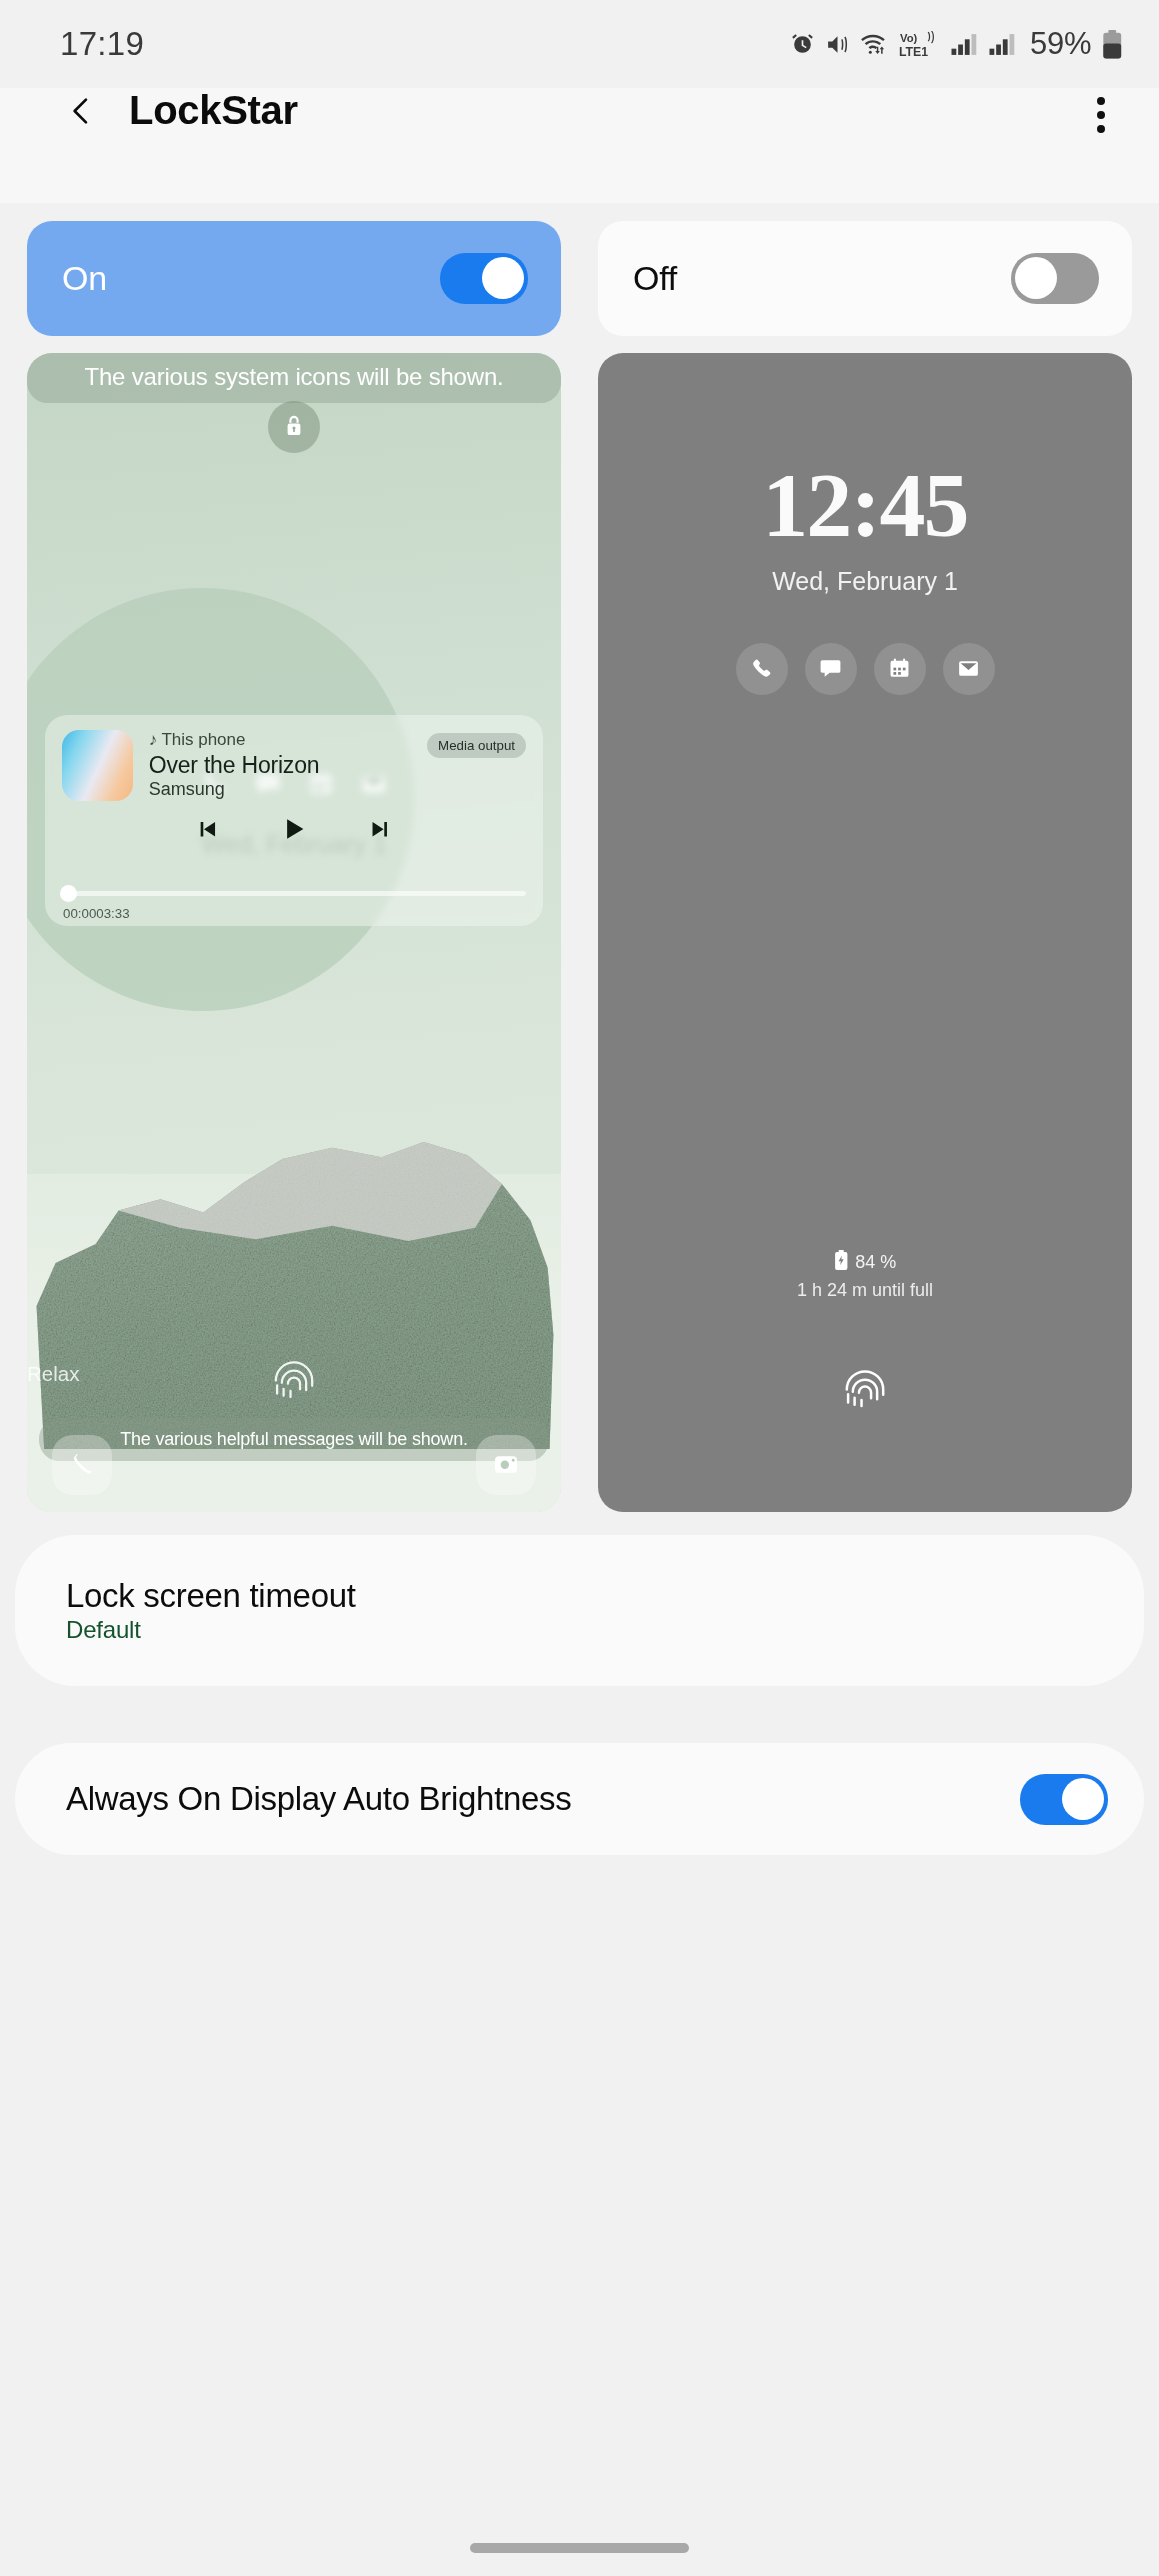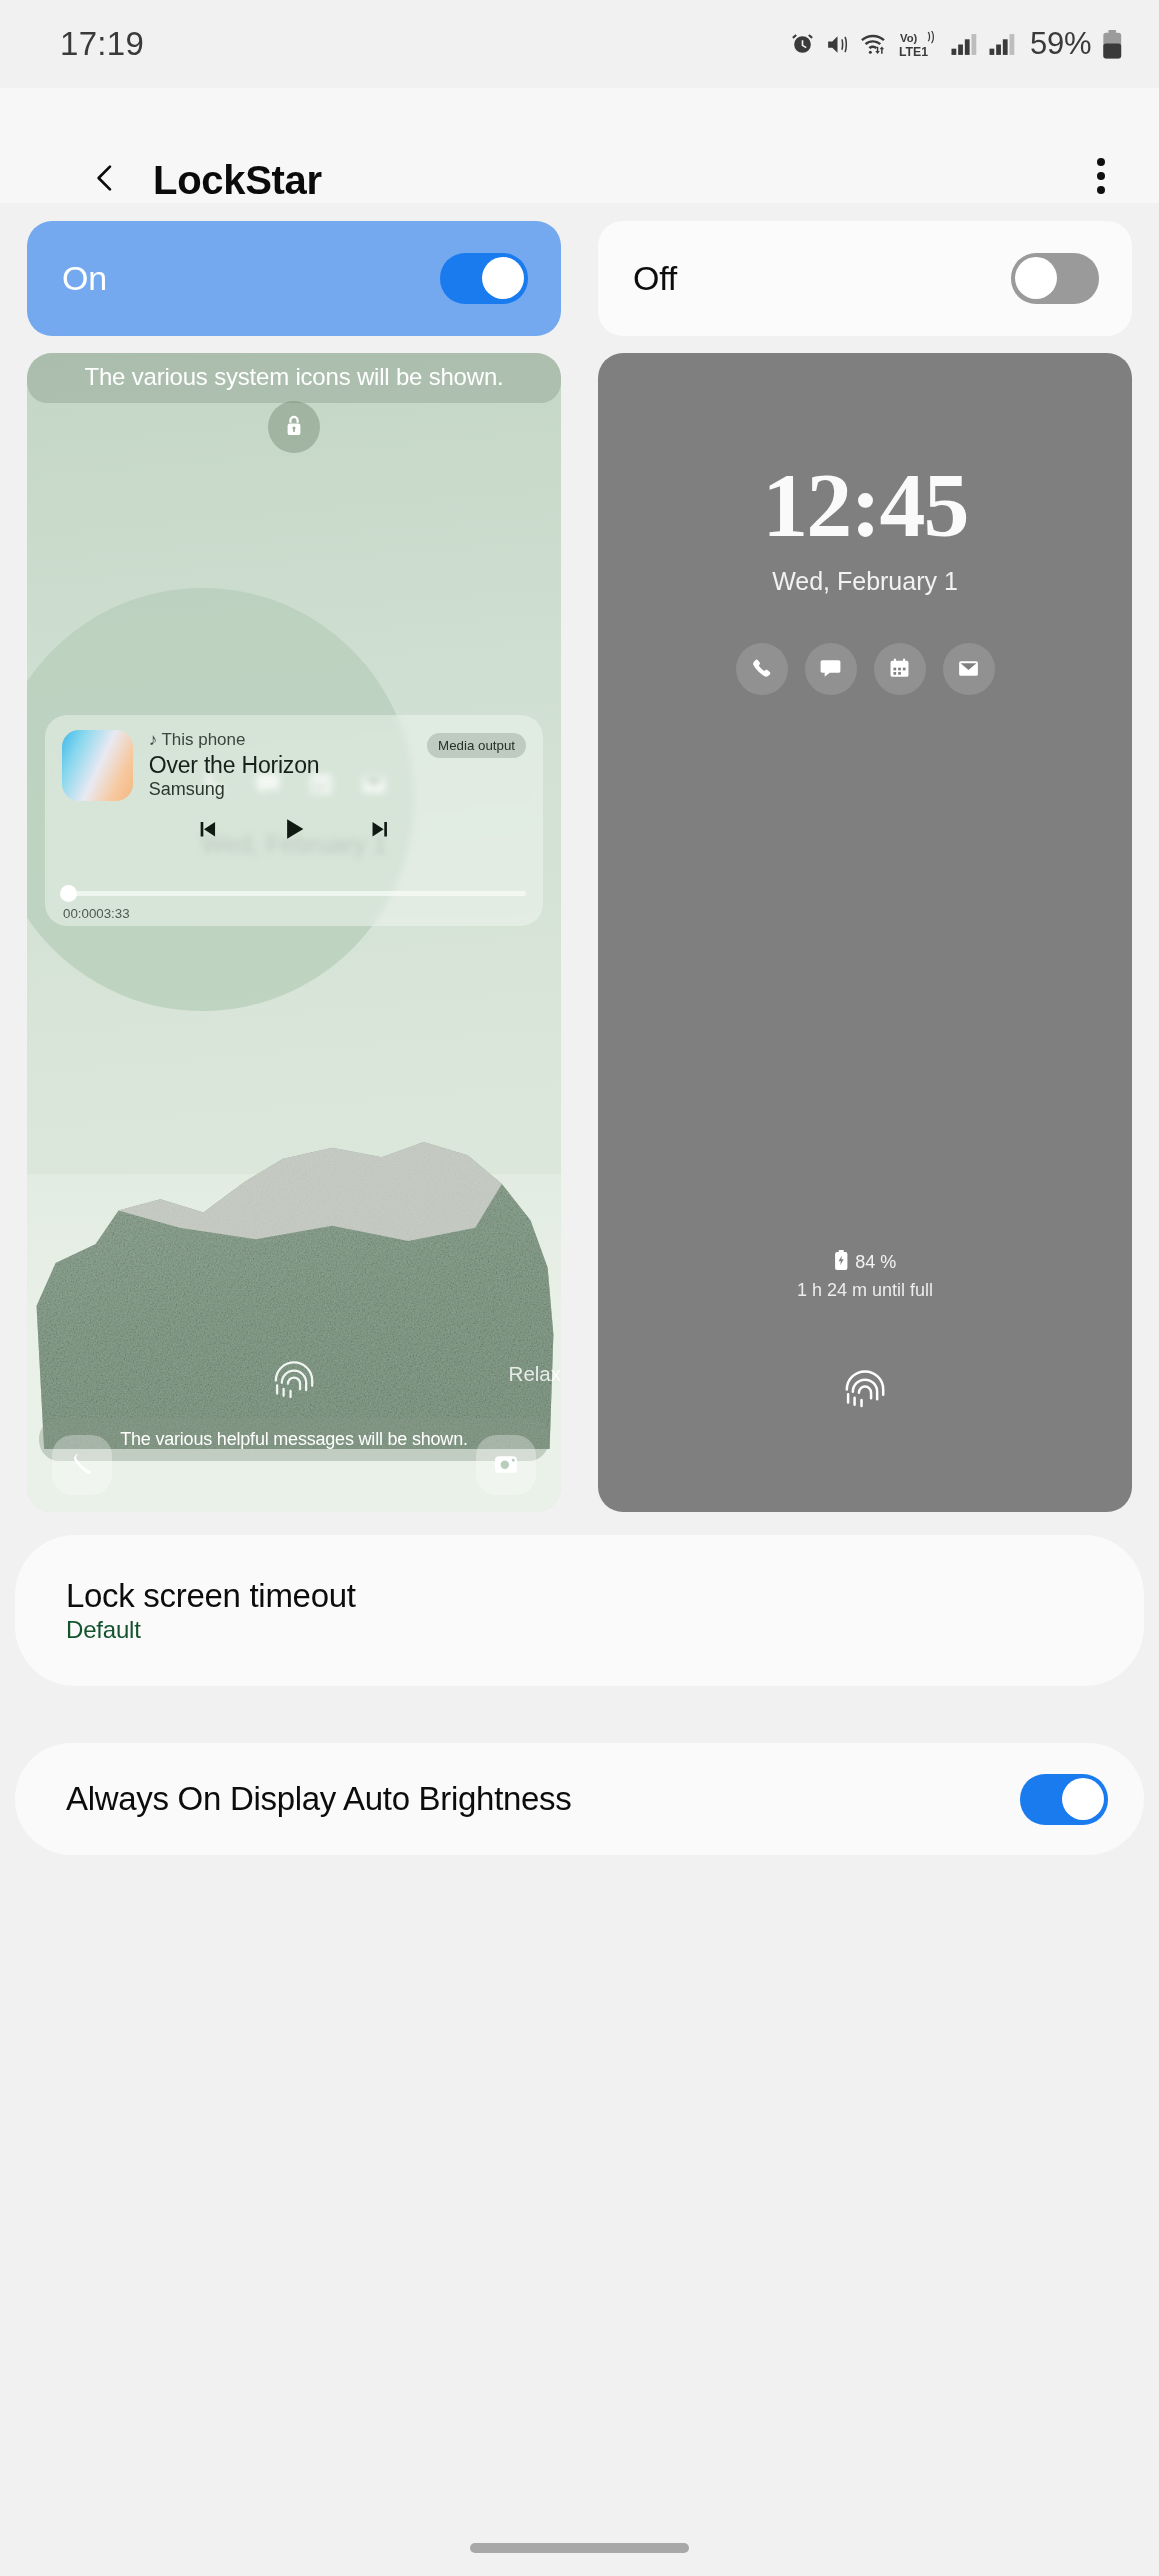--- a/index.html
+++ b/index.html
@@ -19,22 +19,22 @@
     background: #f1f1f1;
   }
   .sb-time { font-size: 33px; color: #3a3a3a; letter-spacing: 0.3px; }
   .sb-icons { display: flex; align-items: center; gap: 10.3px; }
   .sb-icons svg { display: block; }
   .sb-pct { font-size: 31px; color: #3a3a3a; margin-left: 3.6px; letter-spacing: -0.3px; }
 
   
   .appbar {
     height: 115px;
-    display: flex; align-items: flex-end;
-    padding: 0 37px 0 81px;
+    display: flex; align-items: flex-start;
+    padding: 0 37px 0 57px;
     background: #f7f7f7;
   }
   .back-btn { width: 48px; height: 48px; display:flex; align-items:center; justify-content:center; cursor: pointer; }
   .page-title {
     font-size: 40px; font-weight: bold; color: #0b0b0b;
     margin-left: 24px; letter-spacing: -0.3px; flex: 1;
   }
   .kebab { width: 42px; height: 54px; display:flex; flex-direction:column; align-items:center; justify-content:center; gap: 6.6px; cursor: pointer; }
   .kebab span { width: 7.8px; height: 7.8px; border-radius: 50%; background: #101010; display:block; }
 
@@ -134,21 +134,21 @@
     flex: none; font-size: 13.3px; color: #26302a;
     background: rgba(150,165,150,.45); border-radius: 13.3px;
     padding: 4.8px 11px; margin-top: 3.6px;
   }
   .media-ctrls { display:flex; justify-content:center; align-items:center; gap: 58px; margin-top: 13.3px; }
   .media-bar { position: absolute; left: 17px; right: 17px; bottom: 30px; height: 4.8px; border-radius: 2.4px; background: rgba(255,255,255,.62); }
   .media-bar .knob { position: absolute; left: -2.4px; top: -6px; width: 17px; height: 17px; border-radius: 50%; background: #fff; }
   .media-times { position: absolute; left: 18px; right: 18px; bottom: 4.8px; display:flex; justify-content: flex-start; font-size: 13.3px; color: #4f5a50; }
 
   .lp-relax {
-    position: absolute; bottom: 126px; left: 0; right: 0; text-align: right;
+    position: absolute; bottom: 126px; left: 0; right: 0; text-align: left;
     color: rgba(255,255,255,.82); font-size: 20.5px;
   }
   .lp-fp {
     position: absolute; bottom: 106px; left: 50%; transform: translateX(-50%);
   }
   .lp-bottom-banner {
     position: absolute; left: 12px; right: 12px; bottom: 51px;
     background: rgba(135,152,135,.40); border-radius: 20.5px;
     padding: 11px 0; text-align: center;
   }

